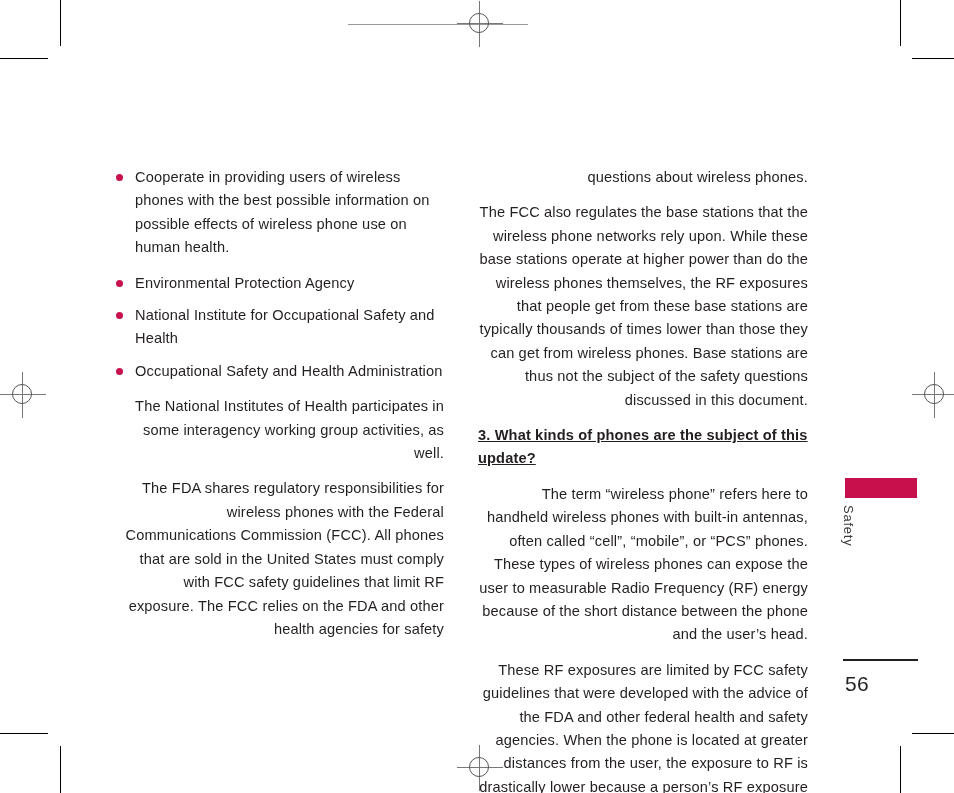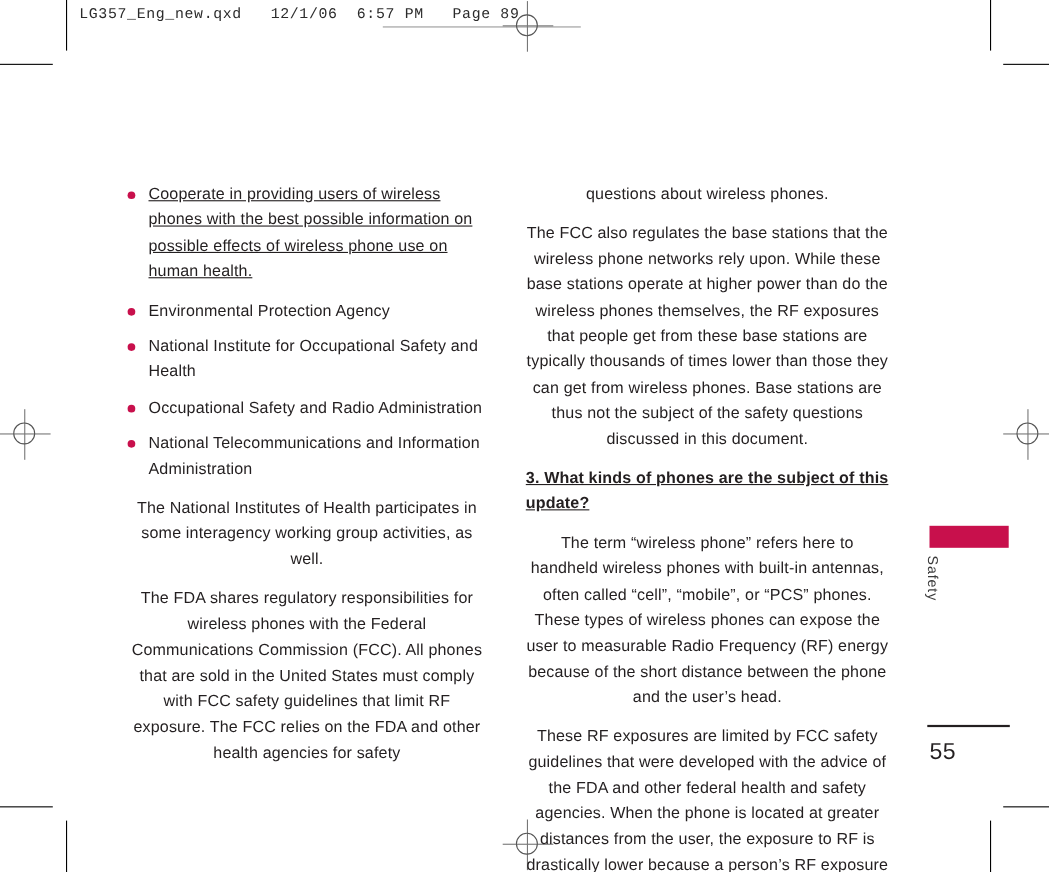--- a/index.html
+++ b/index.html
@@ -87,21 +87,21 @@
     font-size: 14.6px;
     line-height: 23.4px;
     color: #231f20;
     letter-spacing: 0.01em;
   }
   #col-left  { left: 114px; }
   #col-right { left: 478px; }
 
   p.body-par {
     margin: 0 0 12px 0;
-    text-align: center;
+    text-align: right;
   }
   p.body-par:last-child { margin-bottom: 0; }
 
   h3.q-head {
     margin: 0 0 12px 0;
     font-size: 14.6px;
     line-height: 23.4px;
     font-weight: bold;
     color: #231f20;
     text-decoration: underline;
@@ -121,21 +121,21 @@
   ul.bullets li .dot {
     position: absolute;
     left: 2px;
     top: 8px;
     width: 7px;
     height: 7px;
     border-radius: 50%;
     background: #c8104c;
   }
   
-  ul.bullets.tight { margin-bottom: 12px; text-decoration: underline; }
+  ul.bullets.tight { margin-bottom: 12px; }
 
   
   #tab-swatch {
     position: absolute;
     left: 845px;
     top: 478px;
     width: 72px;
     height: 20px;
     background: #c8104c;
   }
@@ -169,21 +169,20 @@
     font-size: 21px;
     color: #231f20;
     letter-spacing: 0.02em;
   }
 </style>
 </head>
 <body>
 
 <div id="page">
 
-  <div class="slug">LG357_Eng_new.qxd   12/1/06  6:57 PM   Page 89</div>
   <div class="slug-rule" style="left:348px; top:24px; width:180px;"></div>
 
   <div class="crop crop-v" style="left:60px; top:0px;   height:46px;"></div>
   <div class="crop crop-h" style="left:0px;  top:58px;  width:48px;"></div>
 
   <div class="crop crop-v" style="left:900px; top:0px;   height:46px;"></div>
   <div class="crop crop-h" style="left:912px; top:58px;  width:42px;"></div>
 
   <div class="crop crop-v" style="left:60px;  top:746px; height:47px;"></div>
   <div class="crop crop-h" style="left:0px;   top:733px; width:48px;"></div>
@@ -226,25 +225,21 @@
       <li>
         <span class="dot"></span>
         <span>Environmental Protection Agency</span>
       </li>
       <li>
         <span class="dot"></span>
         <span>National Institute for Occupational Safety and Health</span>
       </li>
       <li>
         <span class="dot"></span>
-        <span>Occupational Safety and Radio Administration</span>
-      </li>
-      <li>
-        <span class="dot"></span>
-        <span>National Telecommunications and Information Administration</span>
+        <span>Occupational Safety and Health Administration</span>
       </li>
     </ul>
 
     <p class="body-par">The National Institutes of Health participates in some interagency working group activities, as well.</p>
 
     <p class="body-par">The FDA shares regulatory responsibilities for wireless phones with the Federal Communications Commission (FCC). All phones that are sold in the United States must comply with FCC safety guidelines that limit RF exposure. The FCC relies on the FDA and other health agencies for safety</p>
   </div>
 
   <div class="column" id="col-right">
 
@@ -256,15 +251,15 @@
 
     <p class="body-par">The term “wireless phone” refers here to handheld wireless phones with built-in antennas, often called “cell”, “mobile”, or “PCS” phones. These types of wireless phones can expose the user to measurable Radio Frequency (RF) energy because of the short distance between the phone and the user’s head.</p>
 
     <p class="body-par">These RF exposures are limited by FCC safety guidelines that were developed with the advice of the FDA and other federal health and safety agencies. When the phone is located at greater distances from the user, the exposure to RF is drastically lower because a person’s RF exposure decreases rapidly</p>
   </div>
 
   <div id="tab-swatch"></div>
   <div id="tab-label">Safety</div>
 
   <div id="folio-rule"></div>
-  <div id="folio">55</div>
+  <div id="folio">56</div>
 
 </div>
 
 </body></html>

